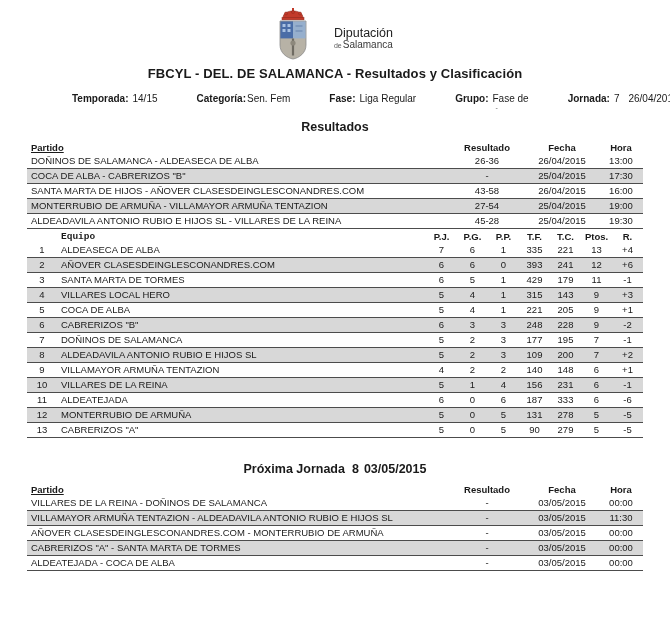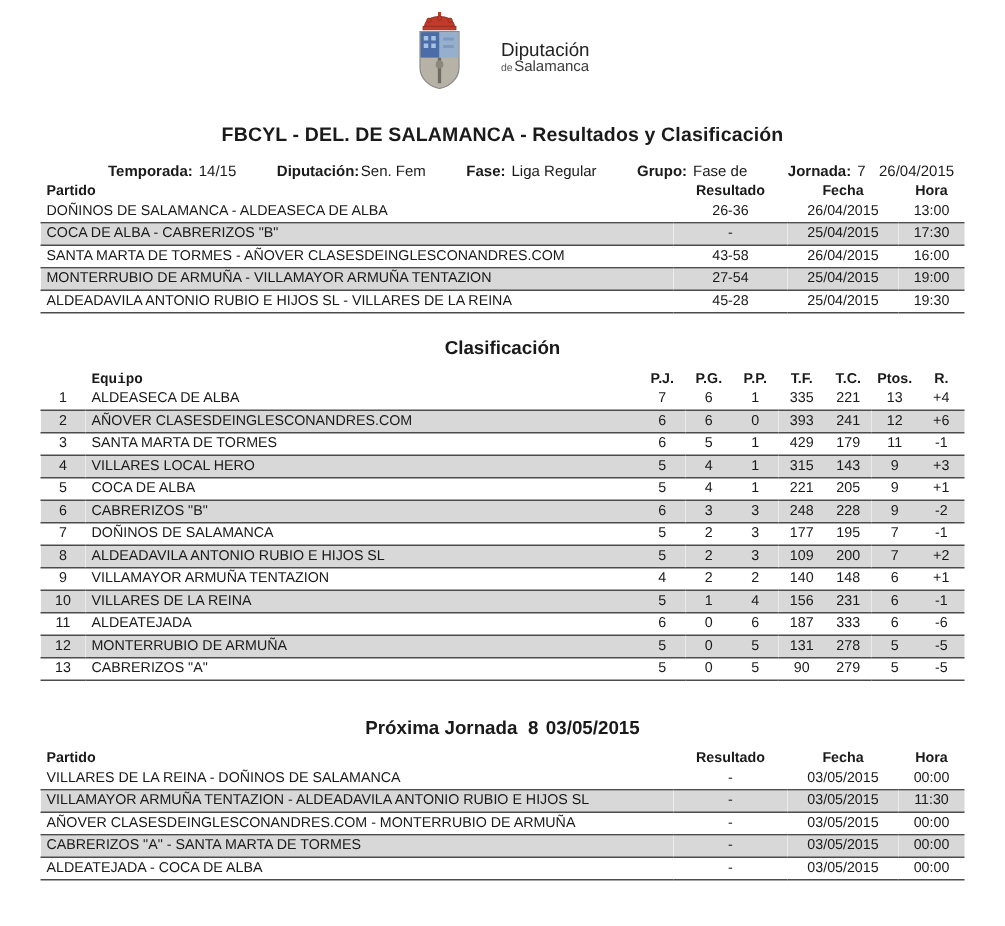--- a/index.html
+++ b/index.html
@@ -18,24 +18,24 @@
 
   
   .logo-row{display:flex;justify-content:center;align-items:center;gap:25px;height:56px;}
   .crest{width:32px;height:52px;flex:0 0 auto;}
   .logo-text{line-height:1.05;padding-top:10px;}
   .logo-name{font-size:12.5px;color:#222;}
   .logo-sub{font-size:10px;color:#3a3a3a;}
   .logo-sub .de{font-size:7px;color:#5a5a5a;margin-right:1px;}
 
   
-  .page-title{text-align:center;font-weight:bold;font-size:13px;margin-top:20px;letter-spacing:.1px;}
+  .page-title{text-align:center;font-weight:bold;font-size:13px;margin-top:4px;letter-spacing:.1px;}
   .meta-row{
     margin-top:12px;font-size:10px;display:flex;align-items:flex-start;
-    padding-left:72px;gap:1px;white-space:nowrap;
+    padding-left:72px;gap:13px;white-space:nowrap;
   }
   .meta-item{margin-right:26px;}
   .meta-item b{font-weight:bold;}
   .meta-item .val{margin-left:4px;}
   .meta-item .val-tight{margin-left:1px;margin-top:45px;}
   .grupo-val{position:relative;display:inline-block;}
   .grupo-note{position:absolute;left:3px;top:11px;font-size:7px;color:#666;line-height:1;}
   .jornada-date{margin-left:9px;}
 
   
@@ -55,21 +55,21 @@
     border-bottom:1px solid var(--line);
   }
   tbody tr:last-of-type{border-bottom:1px solid var(--line);}
 
   
   .matches col.c-partido{width:auto;}
   .matches col.c-res{width:76px;}
   .matches col.c-fecha{width:74px;}
   .matches col.c-hora{width:44px;}
   .matches td.left{padding-left:4px;}
-  .matches th.left{padding-left:4px;}
+  .matches th.left{padding-left:4px;text-decoration:underline;}
 
   
   .standings col.c-pos{width:30px;}
   .standings col.c-eq{width:auto;}
   .standings col.c-n{width:31px;}
   .standings td.left{padding-left:4px;}
   .standings th.left{padding-left:4px;font-family:Liberation Mono, monospace;}
   .proxima-block{margin-top:24px;}
 </style>
 </head>
@@ -102,26 +102,27 @@
     <div class="logo-text">
       <div class="logo-name">Diputación</div>
       <div class="logo-sub"><span class="de">de</span><span>Salamanca</span></div>
     </div>
   </div>
 
   <div class="page-title">FBCYL - DEL. DE SALAMANCA - Resultados y Clasificación</div>
 
   <div class="meta-row">
     <span class="meta-item"><b>Temporada:</b><span class="val">14/15</span></span>
-    <span class="meta-item"><b>Diputación:</b><span class="val-tight">Sen. Fem</span></span>
+    <span class="meta-item"><b>Categoría:</b><span class="val-tight">Sen. Fem</span></span>
     <span class="meta-item"><b>Fase:</b><span class="val">Liga Regular</span></span>
     <span class="meta-item"><b>Grupo:</b><span class="val grupo-val"><span>Fase de</span><span class="grupo-note">-</span></span></span>
     <span class="meta-item"><b>Jornada:</b><span class="val">7</span><span class="jornada-date">26/04/2015</span></span>
   </div>
 
+  <div class="section-heading">Resultados</div>
   <table class="matches">
     <colgroup>
         <col class="c-partido">
         <col class="c-res">
         <col class="c-fecha">
         <col class="c-hora">
       </colgroup>
     <thead>
       <tr>
         <th class="left">Partido</th>
@@ -141,21 +142,21 @@
 
 
         <tr>
           <td class="left">COCA DE ALBA - CABRERIZOS "B"</td>
           <td>-</td>
           <td>25/04/2015</td>
           <td>17:30</td>
         </tr>
 
         <tr>
-          <td class="left">SANTA MARTA DE TORMES - AÑOVER CLASESDEINGLESCONANDRES.COM</td>
+          <td class="left">SANTA MARTA DE HIJOS - AÑOVER CLASESDEINGLESCONANDRES.COM</td>
           <td>43-58</td>
           <td>26/04/2015</td>
           <td>16:00</td>
         </tr>
 
         <tr>
           <td class="left">MONTERRUBIO DE ARMUÑA - VILLAMAYOR ARMUÑA TENTAZION</td>
           <td>27-54</td>
           <td>25/04/2015</td>
           <td>19:00</td>
@@ -164,21 +165,20 @@
         <tr>
           <td class="left">ALDEADAVILA ANTONIO RUBIO E HIJOS SL - VILLARES DE LA REINA</td>
           <td>45-28</td>
           <td>25/04/2015</td>
           <td>19:30</td>
         </tr>
 
     </tbody>
   </table>
 
-  <div class="section-heading">Clasificación</div>
   <table class="standings">
     <colgroup>
       <col class="c-pos">
         <col class="c-eq">
       <col class="c-n">
         <col class="c-n">
         <col class="c-n">
         <col class="c-n">
         <col class="c-n">
         <col class="c-n">

